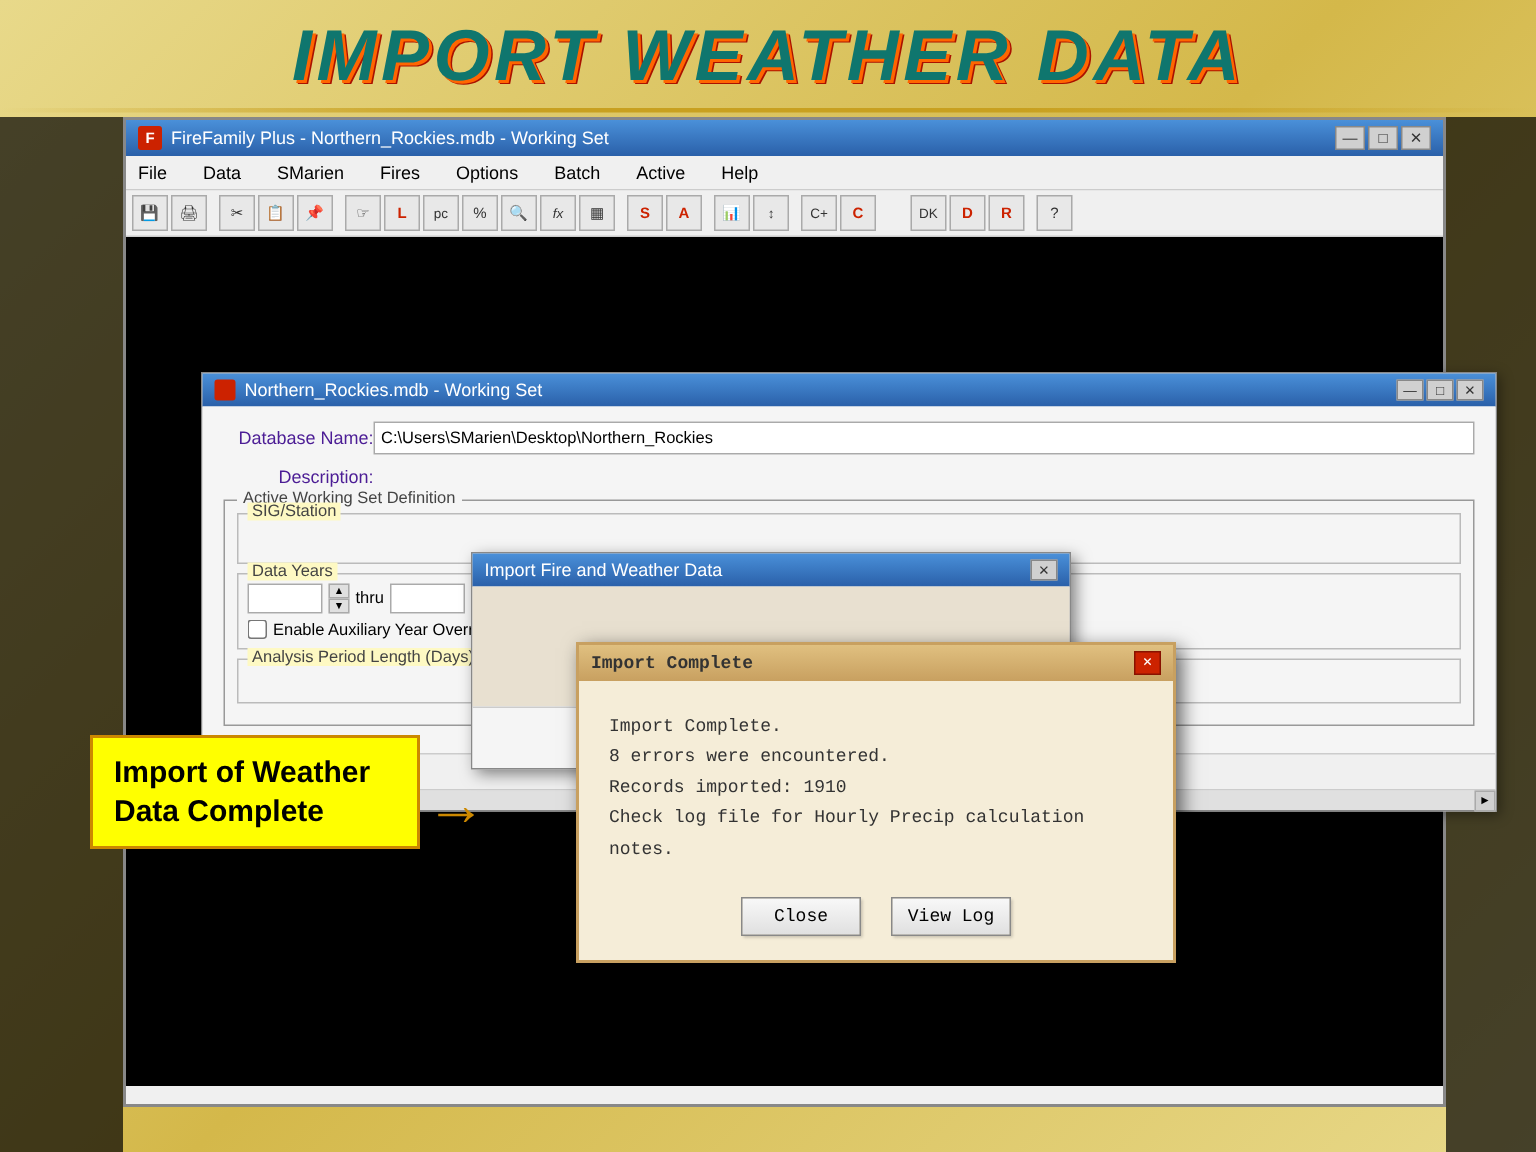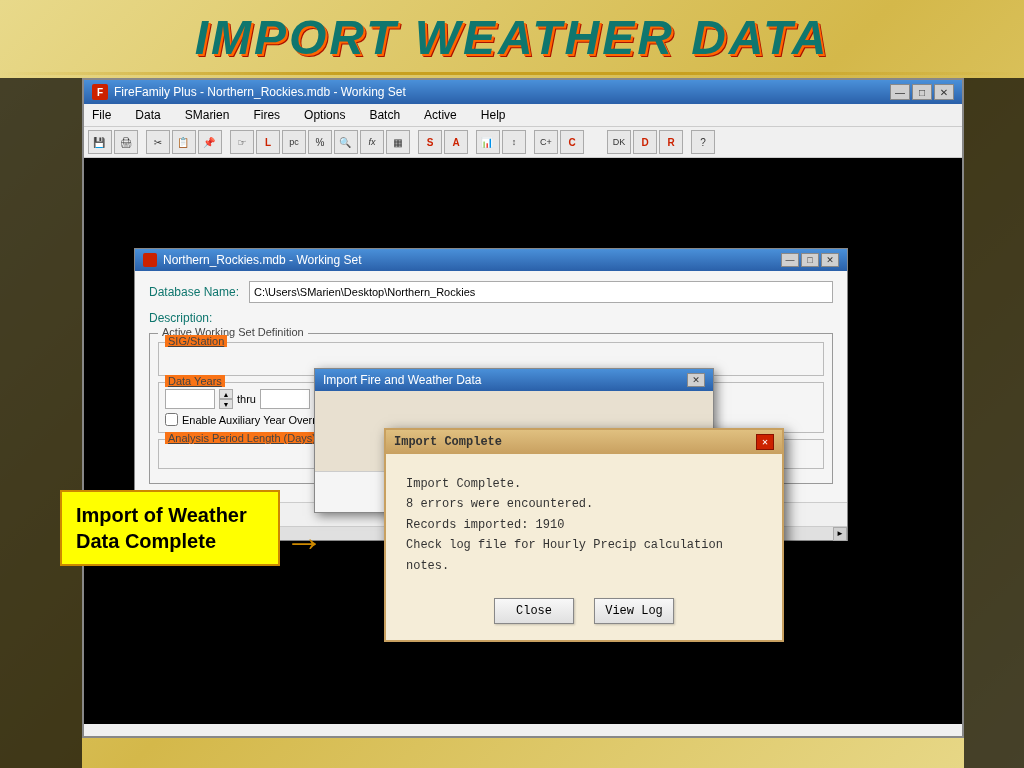--- a/index.html
+++ b/index.html
@@ -145,21 +145,21 @@
 
     .toolbar-separator {
       width: 4px;
     }
 
     
     .working-set-window {
       position: absolute;
       top: 90px;
       left: 50px;
-      width: 714px;
+      width: 864px;
       background: #f5f5f5;
       border: 1px solid #888;
       box-shadow: 2px 2px 8px rgba(0,0,0,0.4);
     }
 
     .ws-titlebar {
       background: linear-gradient(to bottom, #4a90d9, #2a60a9);
       color: white;
       padding: 4px 8px;
       font-size: 12px;
@@ -206,21 +206,22 @@
 
     .ws-field-row {
       display: flex;
       align-items: center;
       margin-bottom: 8px;
       font-size: 12px;
     }
 
     .ws-field-label {
       width: 100px;
-      color: #0f766e;
+      color: #4c1d95;
+      text-align: right;
     }
 
     .ws-field-input {
       flex: 1;
       border: 1px solid #aaa;
       background: white;
       padding: 2px 4px;
       font-size: 12px;
       height: 22px;
     }
@@ -246,25 +247,24 @@
       border: 1px solid #bbb;
       margin-bottom: 6px;
       padding: 6px;
       position: relative;
     }
 
     .ws-subgroup-label {
       position: absolute;
       top: -8px;
       left: 6px;
-      background: #f97316;
+      background: #fef9c3;
       padding: 0 3px;
       font-size: 11px;
       color: #444;
-      text-decoration: underline;
     }
 
     
     .import-dialog {
       position: absolute;
       top: 210px;
       left: 230px;
       width: 400px;
       background: #f5f5f5;
       border: 1px solid #888;

